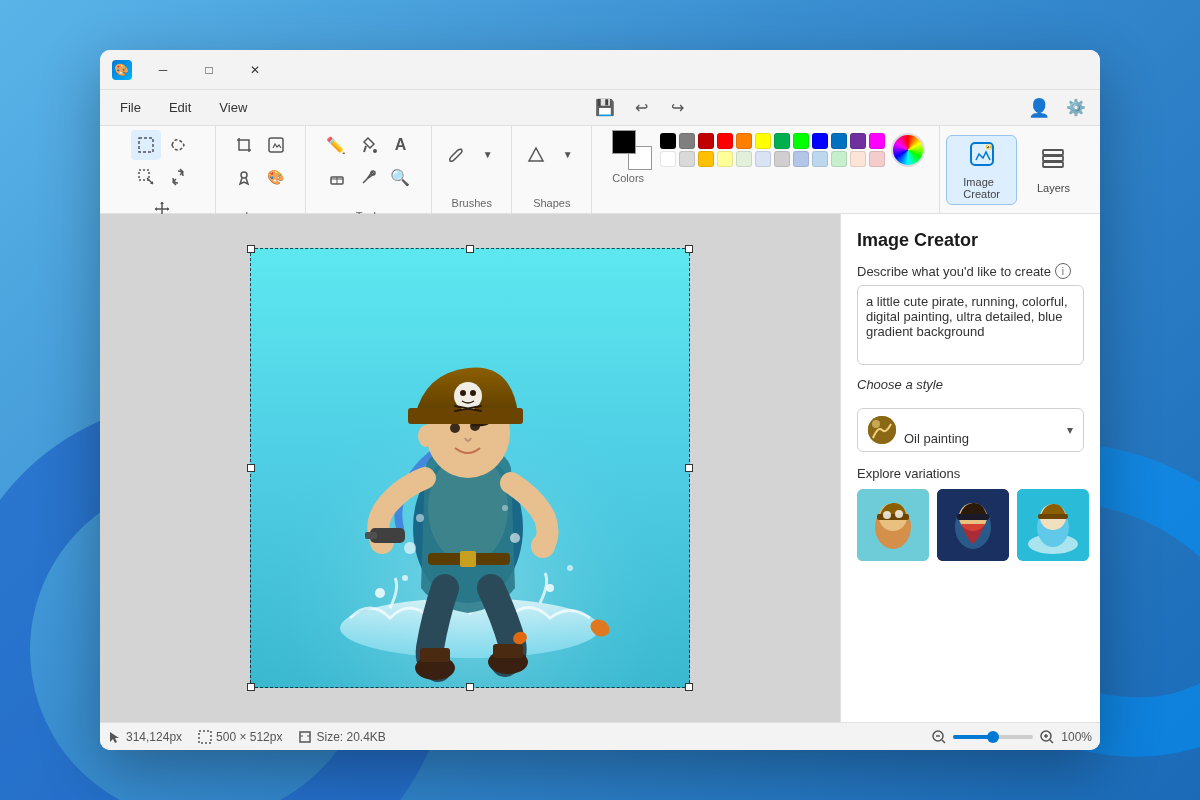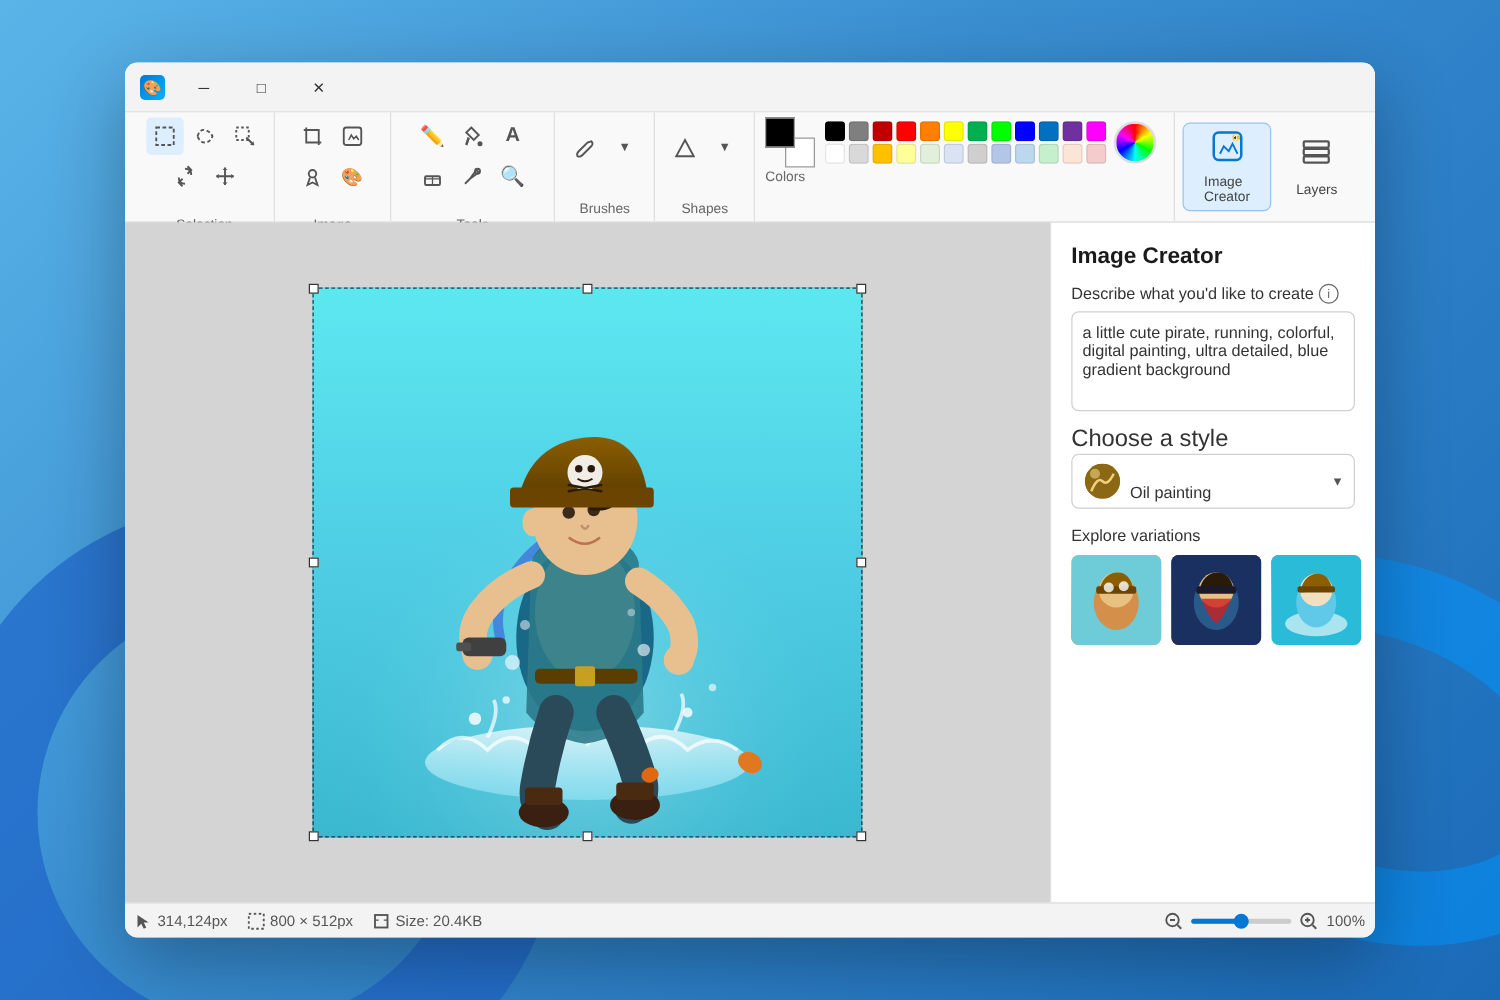--- a/index.html
+++ b/index.html
@@ -178,20 +178,21 @@
       text-align: center;
     }
 
     
     .colors-section {
       display: flex;
       flex-direction: column;
       padding: 4px 8px;
       border-right: 1px solid #e0e0e0;
       align-items: flex-start;
+      margin-left: 12px;
     }
     .color-swatches {
       display: flex;
       flex-direction: column;
       gap: 2px;
     }
     .color-row {
       display: flex;
       gap: 3px;
     }
@@ -337,21 +338,21 @@
       font-size: 18px;
       font-weight: 600;
       color: #1a1a1a;
       margin-bottom: 12px;
     }
     .panel-label {
       font-size: 13px;
       color: #333;
       margin-bottom: 6px;
       display: flex;
-      align-items: flex-start;
+      align-items: center;
       gap: 4px;
     }
     .info-icon {
       width: 16px;
       height: 16px;
       border-radius: 50%;
       border: 1px solid #666;
       display: flex;
       align-items: center;
       justify-content: center;
@@ -367,23 +368,24 @@
       padding: 8px;
       font-size: 13px;
       color: #333;
       resize: none;
       font-family: 'Segoe UI', Arial, sans-serif;
       outline: none;
       margin-bottom: 12px;
     }
 
     .style-label {
-      font-size: 19px;
+      font-size: 13px;
       color: #333;
-      margin-bottom: 0;
+      margin-bottom: 16px;
+      font-style: italic;
     }
     .style-dropdown {
       width: 100%;
       height: 44px;
       border: 1px solid #d0d0d0;
       border-radius: 6px;
       display: flex;
       align-items: center;
       padding: 0 10px;
       cursor: pointer;
@@ -526,20 +528,32 @@
 
   <div class="title-bar">
     <div class="title-bar-icon">🎨</div>
     <div class="title-bar-controls">
       <button class="title-btn">─</button>
       <button class="title-btn">□</button>
       <button class="title-btn close">✕</button>
     </div>
   </div>
 
+  <div class="menu-bar">
+    <span class="menu-item">File</span>
+    <span class="menu-item">Edit</span>
+    <span class="menu-item">View</span>
+    <div class="menu-spacer"></div>
+    <div class="menu-icon-btn">💾</div>
+    <div class="menu-icon-btn">↩</div>
+    <div class="menu-icon-btn">↪</div>
+    <div class="menu-spacer"></div>
+    <div class="menu-icon-btn" style="font-size:18px;">👤</div>
+    <div class="menu-icon-btn">⚙️</div>
+  </div>
 
   <div class="ribbon">
 
     <div class="ribbon-group">
       <div class="ribbon-group-tools">
         <button class="ribbon-tool-btn active" title="Rectangular selection">
           <svg width="18" height="18" viewBox="0 0 18 18">
               <rect x="2" y="2" width="14" height="14" fill="none" stroke="#555" stroke-width="1.5" stroke-dasharray="3,2"></rect>
             </svg>
         </button>
@@ -903,21 +917,21 @@
     <div class="status-item">
       <svg width="14" height="14" viewBox="0 0 14 14">
           <path d="M2 2 L2 12 L5 9 L7 13 L9 12 L7 8 L11 8 Z" fill="#555"></path>
         </svg>
       <span>314,124px</span>
     </div>
     <div class="status-item">
       <svg width="14" height="14" viewBox="0 0 14 14">
           <rect x="1" y="1" width="12" height="12" fill="none" stroke="#555" stroke-width="1.5" stroke-dasharray="2,2"></rect>
         </svg>
-      <span>800 × 512px</span>
+      <span>500 × 512px</span>
     </div>
     <div class="status-item">
       <svg width="14" height="14" viewBox="0 0 14 14">
           <rect x="2" y="2" width="10" height="10" fill="none" stroke="#555" stroke-width="1.5"></rect>
           <path d="M2 6 L5 6 M9 6 L12 6" stroke="#555" stroke-width="1"></path>
         </svg>
       <span>Size: 20.4KB</span>
     </div>
     <div class="status-spacer"></div>
     <div class="zoom-controls">

